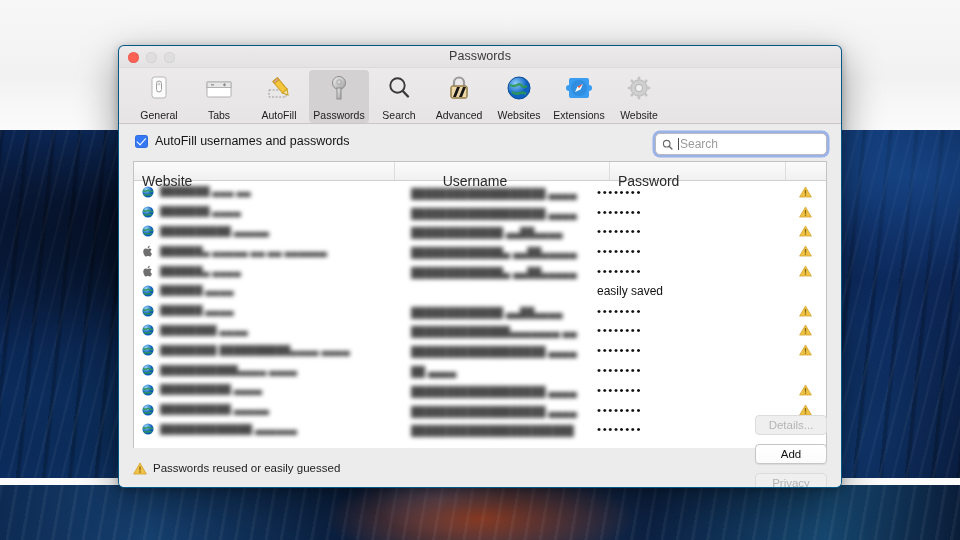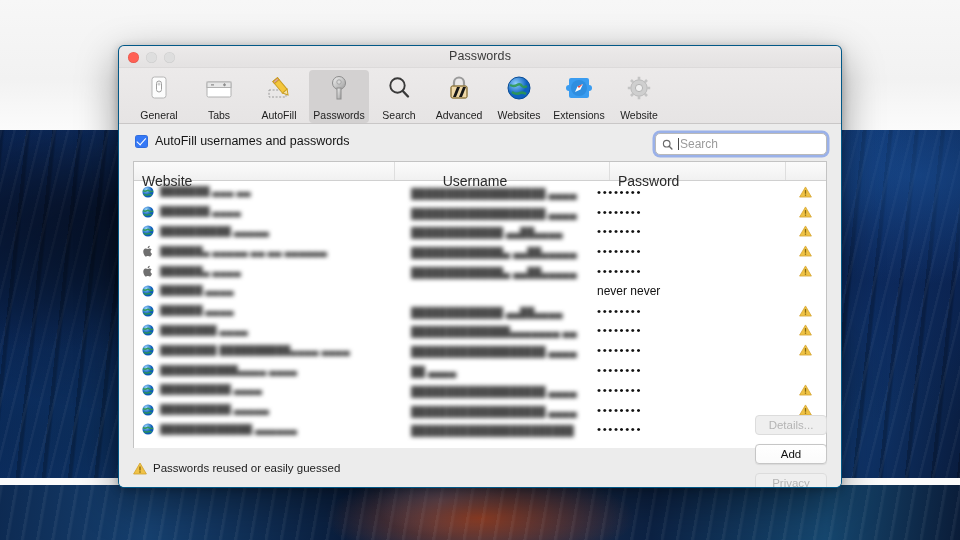--- a/index.html
+++ b/index.html
@@ -475,21 +475,21 @@
                     <stop offset="1" stop-color="#0d5cb8"></stop>
                   </radialGradient>
                 </defs>
                 <circle cx="13" cy="13" r="12" fill="url(#rg)"></circle>
                 <path d="M2 10 q5 2.5 8.5 0 q3-2 5.5 1 q2.5 2 8 0" fill="none" stroke="#2f9a4c" stroke-width="3" opacity=".9"></path>
                 <path d="M4 18 q5 3 9 1 q4-1.5 8 1" fill="none" stroke="#2f9a4c" stroke-width="3" opacity=".9"></path>
               </svg>
               <span class="blur-text">██████  ▄▄▄▄</span>
             </div>
             <div class="c-user"><span class="blur-text"></span></div>
-            <div class="c-pass text">never never</div>
+            <div class="c-pass text">easily saved</div>
             <div class="c-stat"></div>
           </div>
           <div class="row">
             <div class="c-site">
               <svg class="site-ico" viewBox="0 0 26 26">
                 <defs>
                   <radialGradient id="rg" cx="35%" cy="28%">
                     <stop offset="0" stop-color="#9ed7ff"></stop>
                     <stop offset="1" stop-color="#0d5cb8"></stop>
                   </radialGradient>

